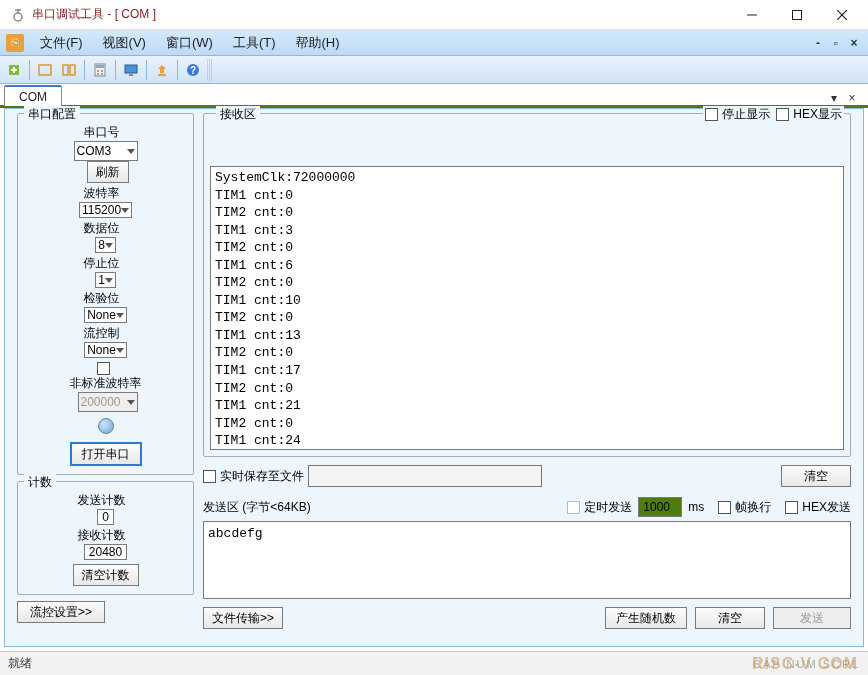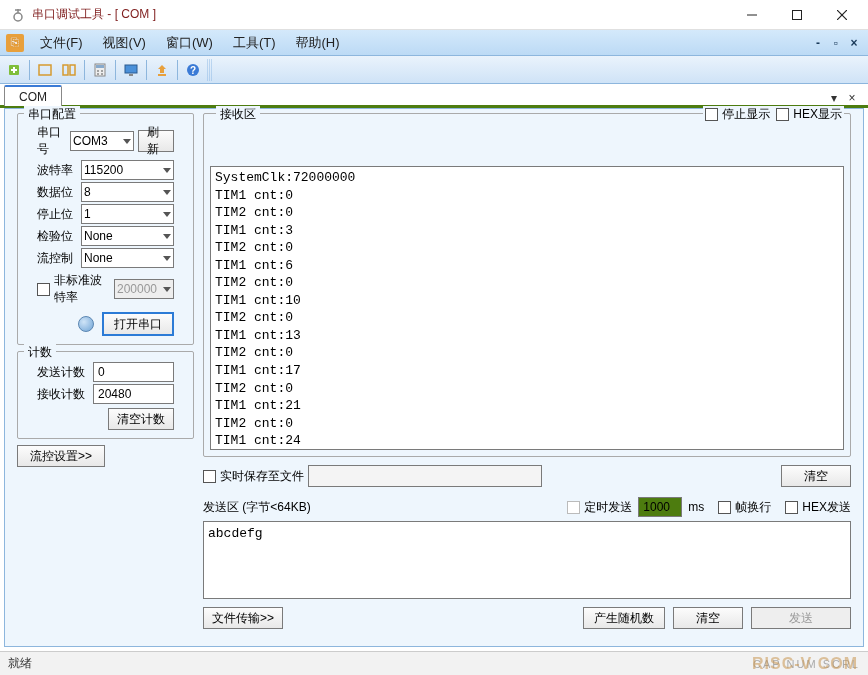--- a/index.html
+++ b/index.html
@@ -27,21 +27,21 @@
 .tab.active { background: #fff; border-top: 2px solid #3b7bd6; }
 .tabrow .tabctrl { margin-left: auto; display:flex; gap:2px; padding-right:4px; color:#333; }
 .tabrow .tabbtn { width:16px; height:14px; display:flex; align-items:center; justify-content:center; }
 
 .workarea { position: absolute; top: 108px; left: 4px; right: 4px; bottom: 28px; background: #eef6fd; border: 1px solid #8db6dd; }
 
 
 .cfgpanel { position: absolute; left: 12px; top: 4px; width: 177px; }
 .grp { border: 1px solid #aaa; border-radius: 2px; padding: 8px 6px 6px 6px; margin-bottom: 6px; position: relative; background: #eef6fd; }
 .grp .gt { position: absolute; top: -8px; left: 6px; background: #eef6fd; padding: 0 4px; font-size: 12px; }
-.frow { display: flex; align-items: center; margin: 2px 13px; }
+.frow { display: flex; align-items: center; margin: 2px 4px; flex-direction: column; }
 .frow .lbl { width: 44px; font-size: 12px; }
 .select { flex: 1; height: 20px; border: 1px solid #7a7a7a; background: #fff; font-size: 12px; padding: 0 2px; display: flex; align-items: center; justify-content: space-between; }
 .select.short { width: 64px; flex: none; }
 .select .arrow { border-left: 4px solid transparent; border-right: 4px solid transparent; border-top: 5px solid #555; }
 .btn { height: 22px; border: 1px solid #7a7a7a; background: linear-gradient(#fcfcfc,#e8e8e8); font-size: 12px; display: flex; align-items: center; justify-content: center; padding: 0 8px; }
 .btn.blue { border: 2px solid #2c7bd6; padding: 0 10px; height: 24px; }
 .btn.disabled { color: #999; background: #eee; }
 .chk { width: 13px; height: 13px; border: 1px solid #555; background: #fff; display: inline-block; margin-right: 4px; flex:none; }
 .txtbox { height: 20px; border: 1px solid #7a7a7a; background: #fff; padding: 0 4px; font-size: 12px; display: flex; align-items: center; flex: 1; }
 
@@ -317,21 +317,21 @@
             <span class="chk"></span>
             <span>HEX发送</span>
           </span>
       </div>
       <div class="sendtext">abcdefg</div>
       <div class="sendbtns">
         <div class="btn">文件传输&gt;&gt;</div>
         <span class="fill"></span>
         <div class="btn" style="width:82px;">产生随机数</div>
         <div class="btn" style="width:70px;">清空</div>
-        <div class="btn disabled" style="width:100px;">发送</div>
+        <div class="btn disabled" style="width:78px;">发送</div>
       </div>
     </div>
   </div>
 </div>
 
 <div class="statusbar">
   <span>就绪</span>
   <span style="flex:1"></span>
   <span style="color:#aaa;font-size:11px;letter-spacing:2px;">CAP  NUM  SCRL</span>
 </div>

